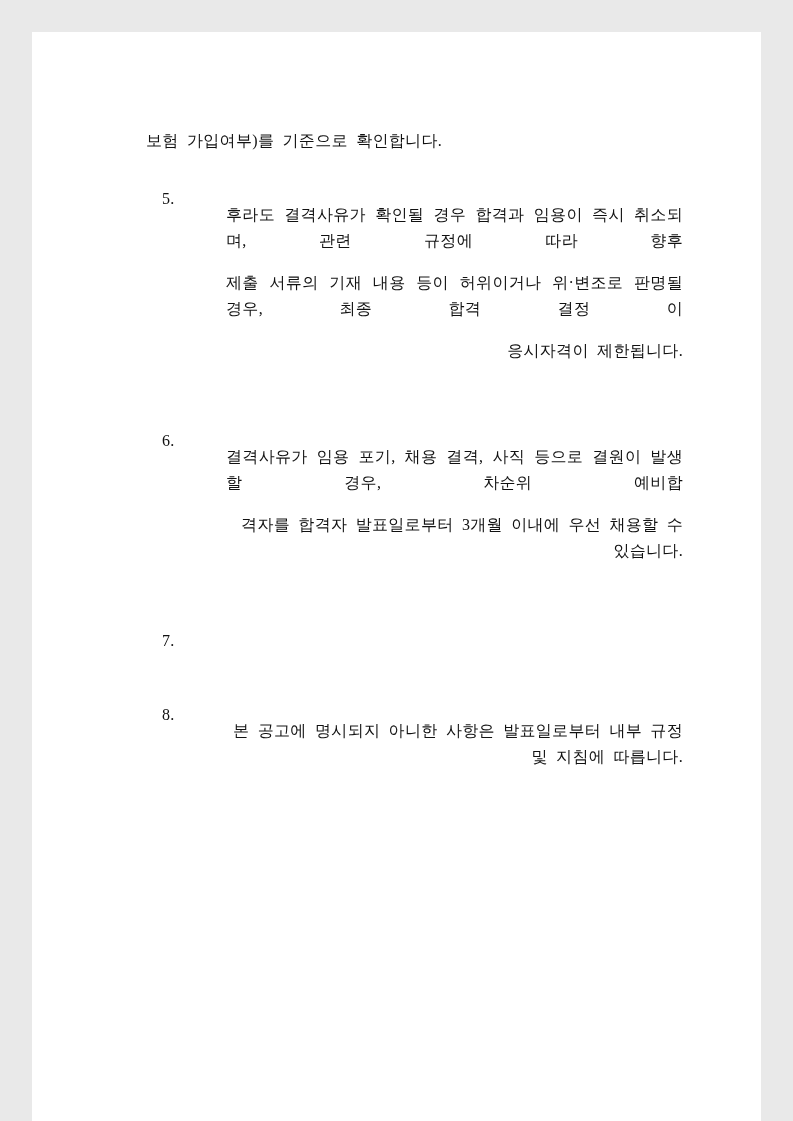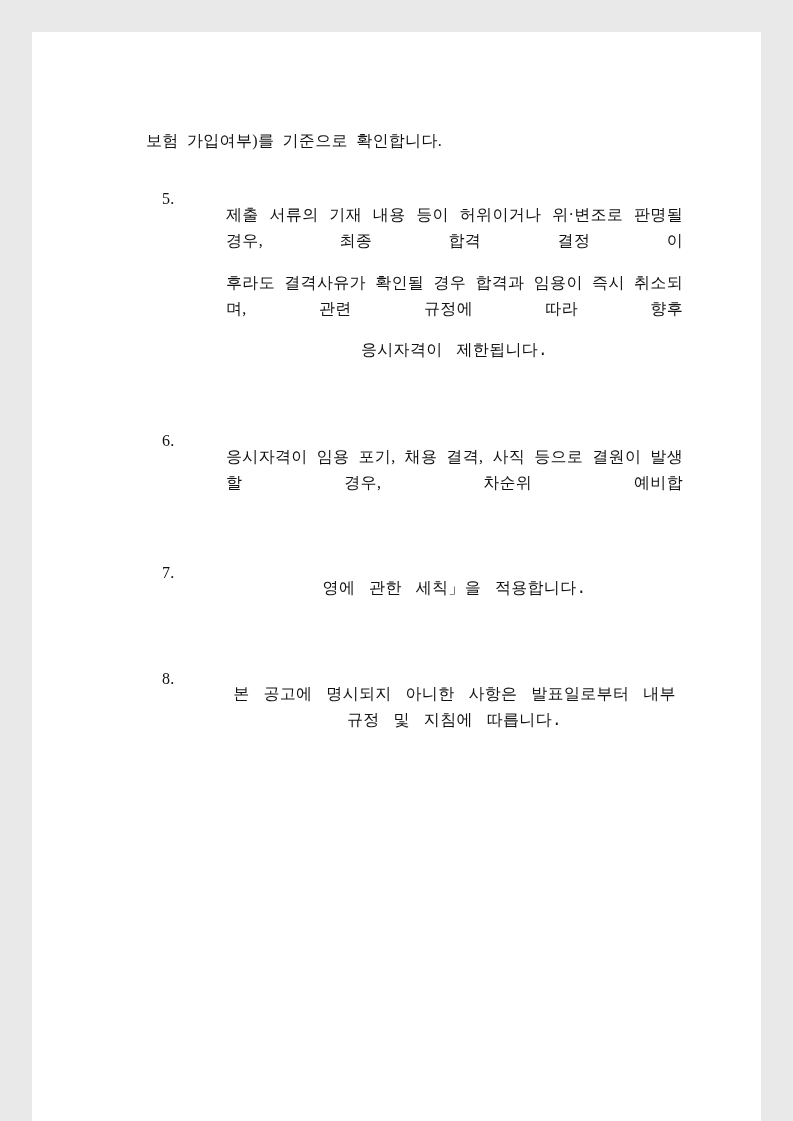--- a/index.html
+++ b/index.html
@@ -45,52 +45,51 @@
     line-height: 26px;
     white-space: normal;
   }
   
   .jl {
     text-align: justify;
     text-align-last: justify;
   }
   
   .ll {
-    text-align: center;
-    font-family: Liberation Mono, monospace;
+    text-align: right;
   }
 </style>
 </head>
 <body>
 
 <div class="page">
   <div class="doc-body">
 
     <div class="line cont-line">보험 가입여부)를 기준으로 확인합니다.</div>
 
     <div class="list-item">
       <span class="num">5.</span>
       <div class="item-text">
+        <span class="line jl">후라도 결격사유가 확인될 경우 합격과 임용이 즉시 취소되며, 관련 규정에 따라 향후</span>
         <span class="line jl">제출 서류의 기재 내용 등이 허위이거나 위·변조로 판명될 경우, 최종 합격 결정 이</span>
-        <span class="line jl">후라도 결격사유가 확인될 경우 합격과 임용이 즉시 취소되며, 관련 규정에 따라 향후</span>
         <span class="line ll">응시자격이 제한됩니다.</span>
       </div>
     </div>
 
     <div class="list-item">
       <span class="num">6.</span>
       <div class="item-text">
-        <span class="line jl">응시자격이 임용 포기, 채용 결격, 사직 등으로 결원이 발생할 경우, 차순위 예비합</span>
+        <span class="line jl">결격사유가 임용 포기, 채용 결격, 사직 등으로 결원이 발생할 경우, 차순위 예비합</span>
+        <span class="line ll">격자를 합격자 발표일로부터 3개월 이내에 우선 채용할 수 있습니다.</span>
       </div>
     </div>
 
     <div class="list-item">
       <span class="num">7.</span>
       <div class="item-text">
-        <span class="line ll">영에 관한 세칙」을 적용합니다.</span>
       </div>
     </div>
 
     <div class="list-item">
       <span class="num">8.</span>
       <div class="item-text">
         <span class="line ll">본 공고에 명시되지 아니한 사항은 발표일로부터 내부 규정 및 지침에 따릅니다.</span>
       </div>
     </div>
 

